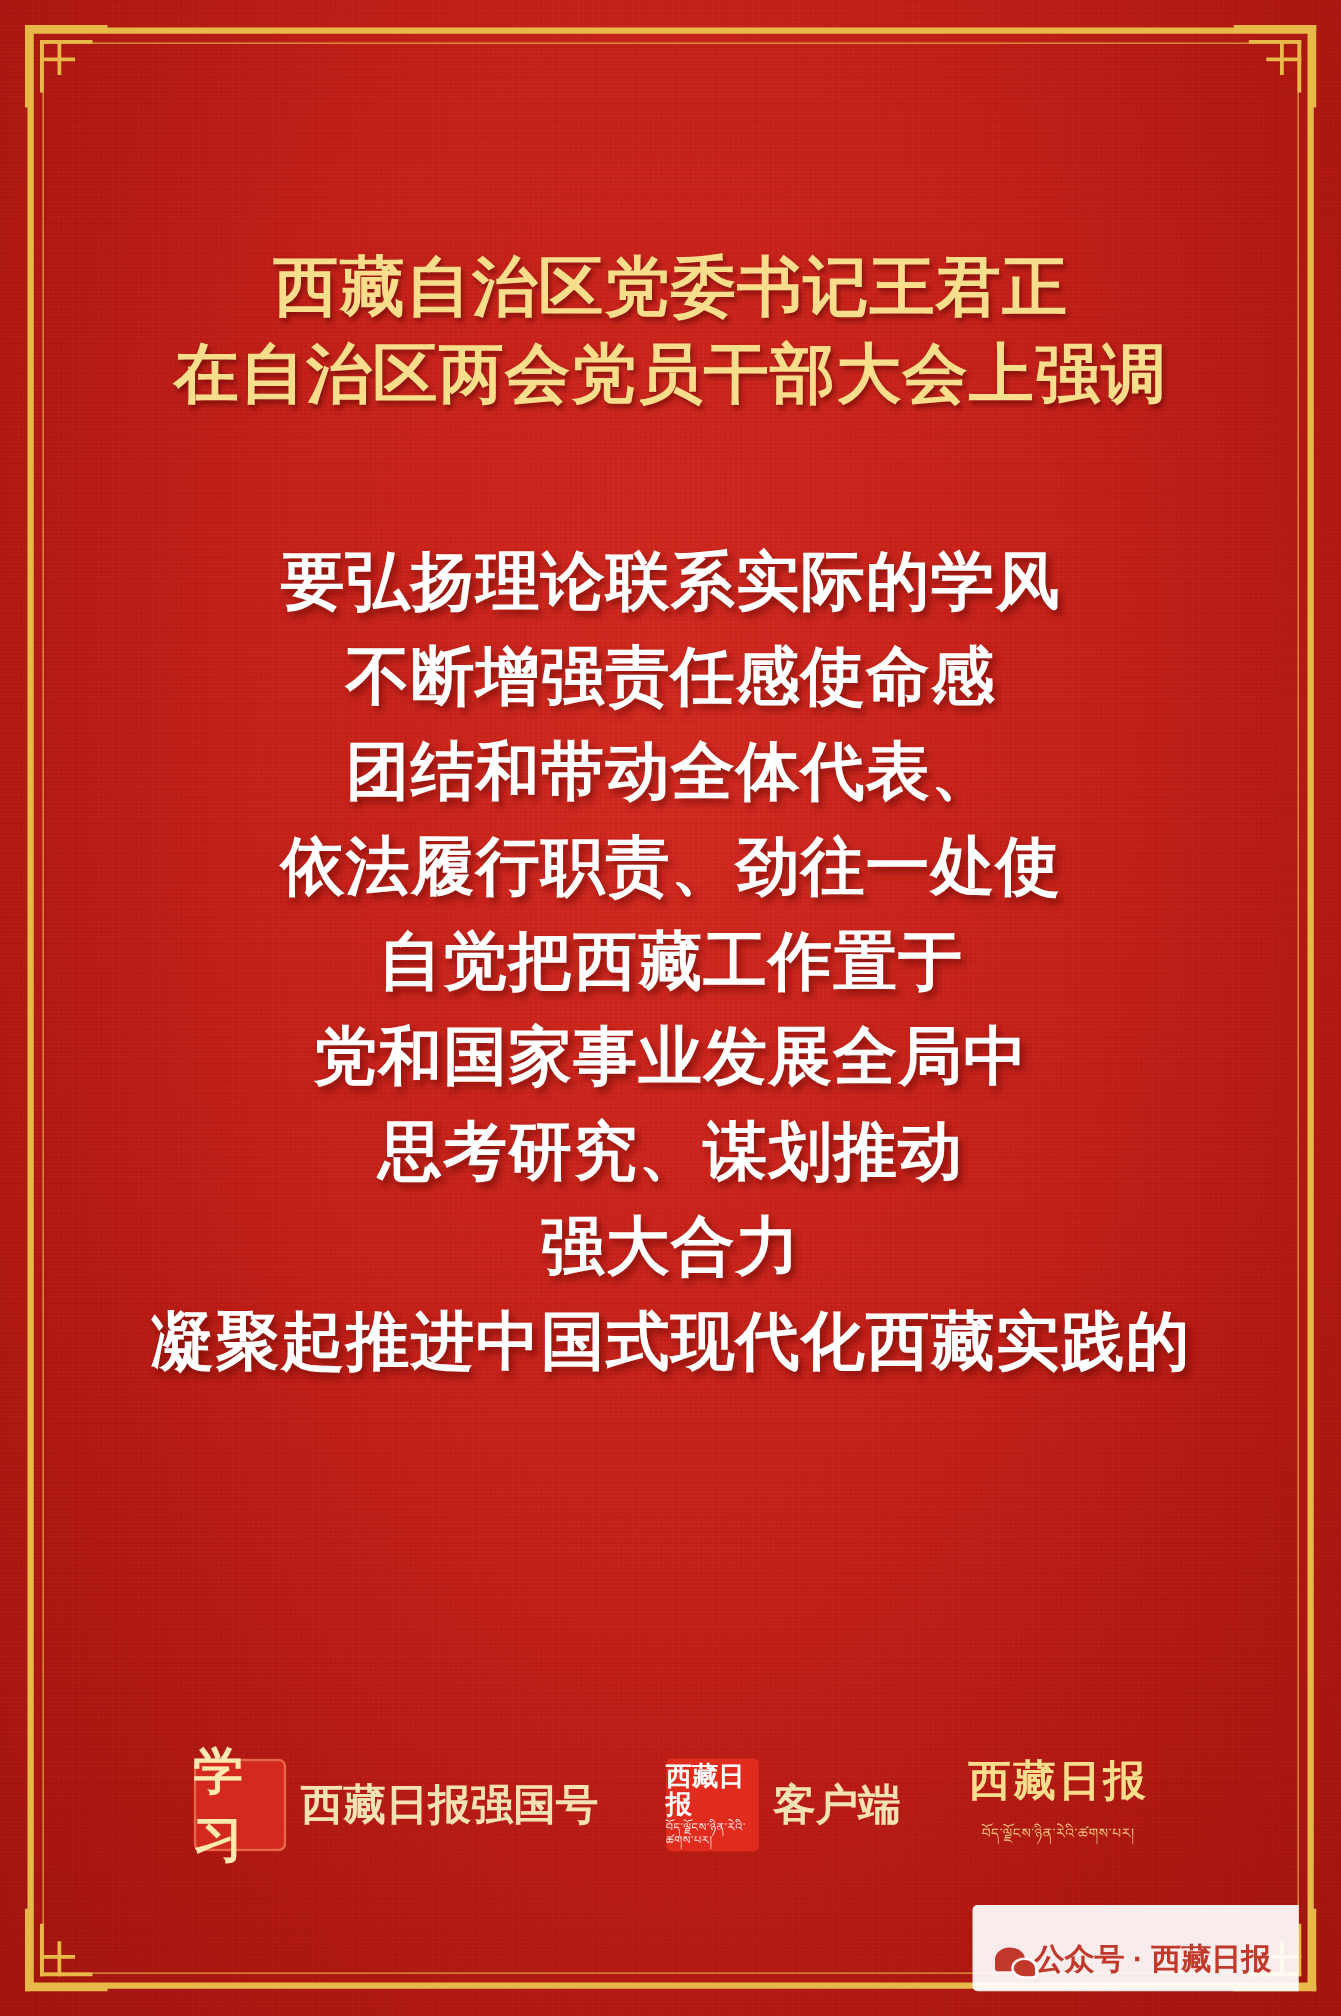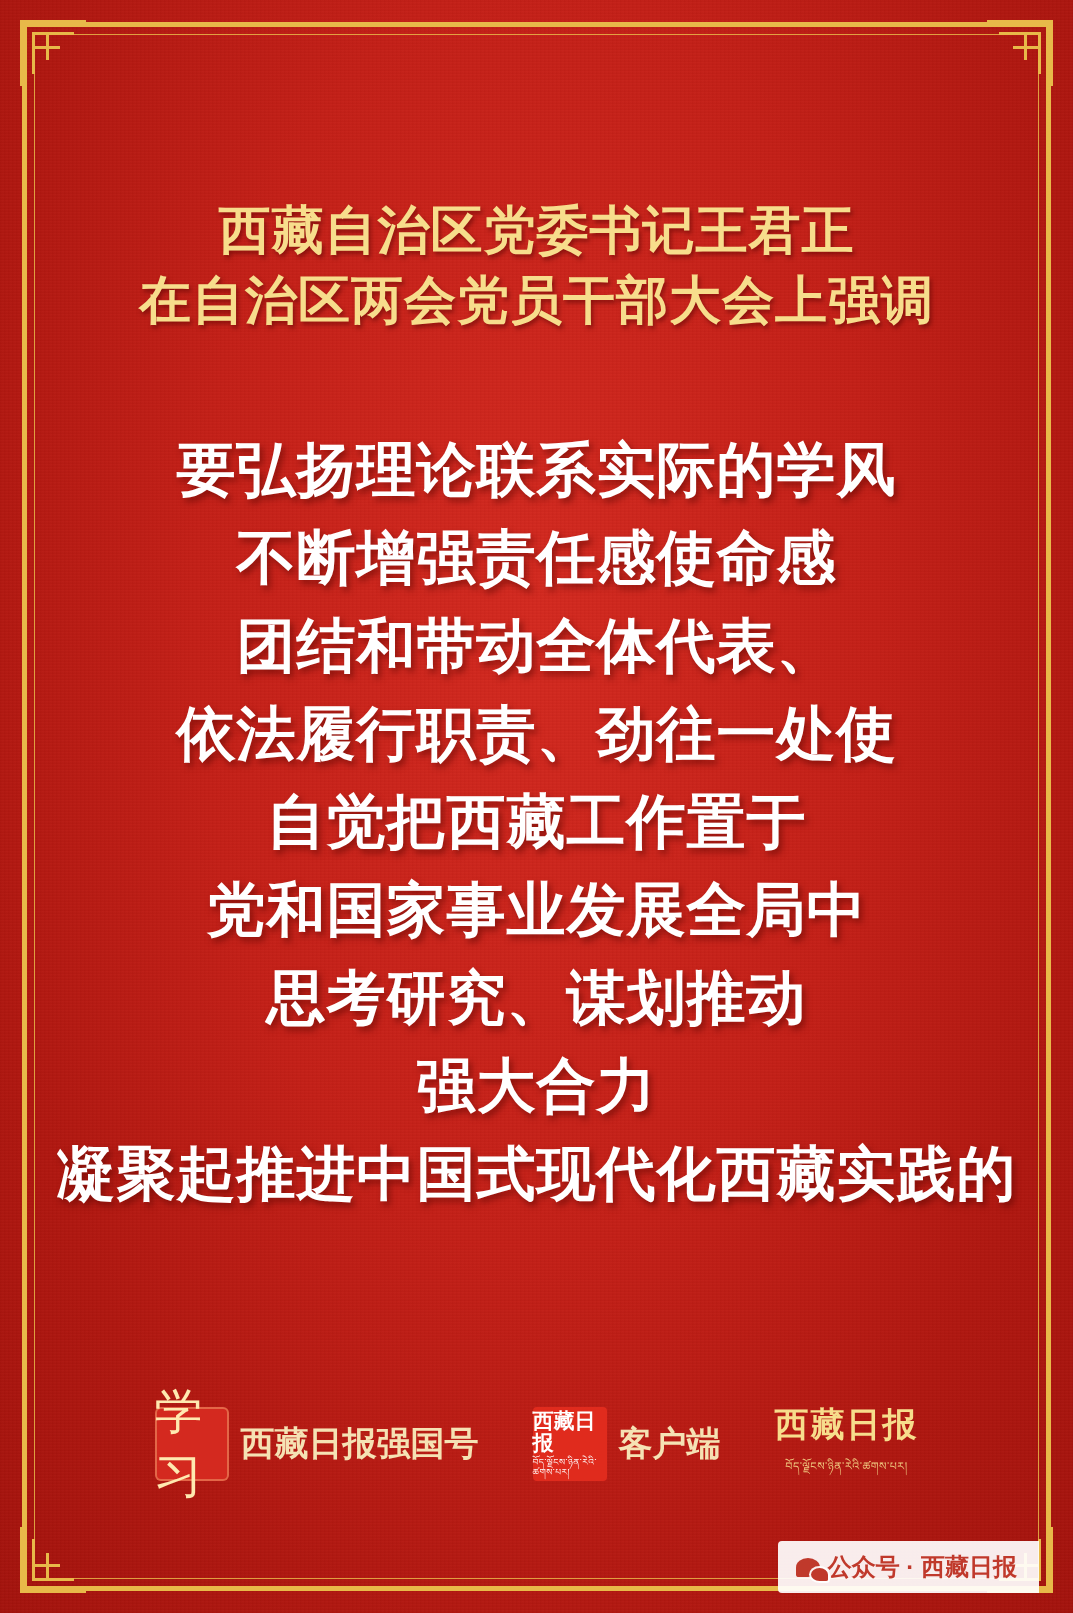--- a/index.html
+++ b/index.html
@@ -91,21 +91,21 @@
     text-shadow: 2px 3px 4px rgba(80,0,0,0.5);
     width: 880px;
   }
   .headline div { white-space: nowrap; }
 
   .body-text {
     margin-top: 92px;
     text-align: center;
     color: #ffffff;
     font-weight: bold;
-    font-size: 59px;
+    font-size: 51px;
     line-height: 1.49;
     letter-spacing: 1px;
     text-shadow: 3px 4px 6px rgba(90,5,0,0.55);
     width: 1000px;
   }
   .body-text div { white-space: nowrap; }
 
   
   .footer {
     position: absolute;
@@ -124,22 +124,22 @@
   }
   .seal {
     width: 74px;
     height: 74px;
     background: #d4291f;
     border-radius: 6px;
     color: #ffe9b0;
     display: flex;
     align-items: center;
     justify-content: center;
-    font-size: 48px;
-    font-weight: normal;
+    font-size: 40px;
+    font-weight: bold;
     font-family: "Liberation Serif", serif;
     box-shadow: inset 0 0 0 2px rgba(255,220,150,0.35);
   }
   .seal-red {
     width: 74px;
     height: 74px;
     background: #e02b1d;
     border-radius: 4px;
     display: flex;
     flex-direction: column;
@@ -178,21 +178,21 @@
   }
 
   .account-bar {
     position: absolute;
     right: 34px;
     bottom: 20px;
     background: rgba(255,255,255,0.92);
     color: #c0392b;
     font-size: 24px;
     font-weight: bold;
-    padding: 10px 22px 10px 18px;
+    padding: 27px 22px 10px 18px;
     border-radius: 4px 0 0 4px;
     display: flex;
     align-items: center;
     gap: 8px;
     white-space: nowrap;
   }
   .account-bar .wechat-icon {
     width: 24px; height: 19px;
     background: #c0392b;
     border-radius: 50% 50% 50% 12%;

